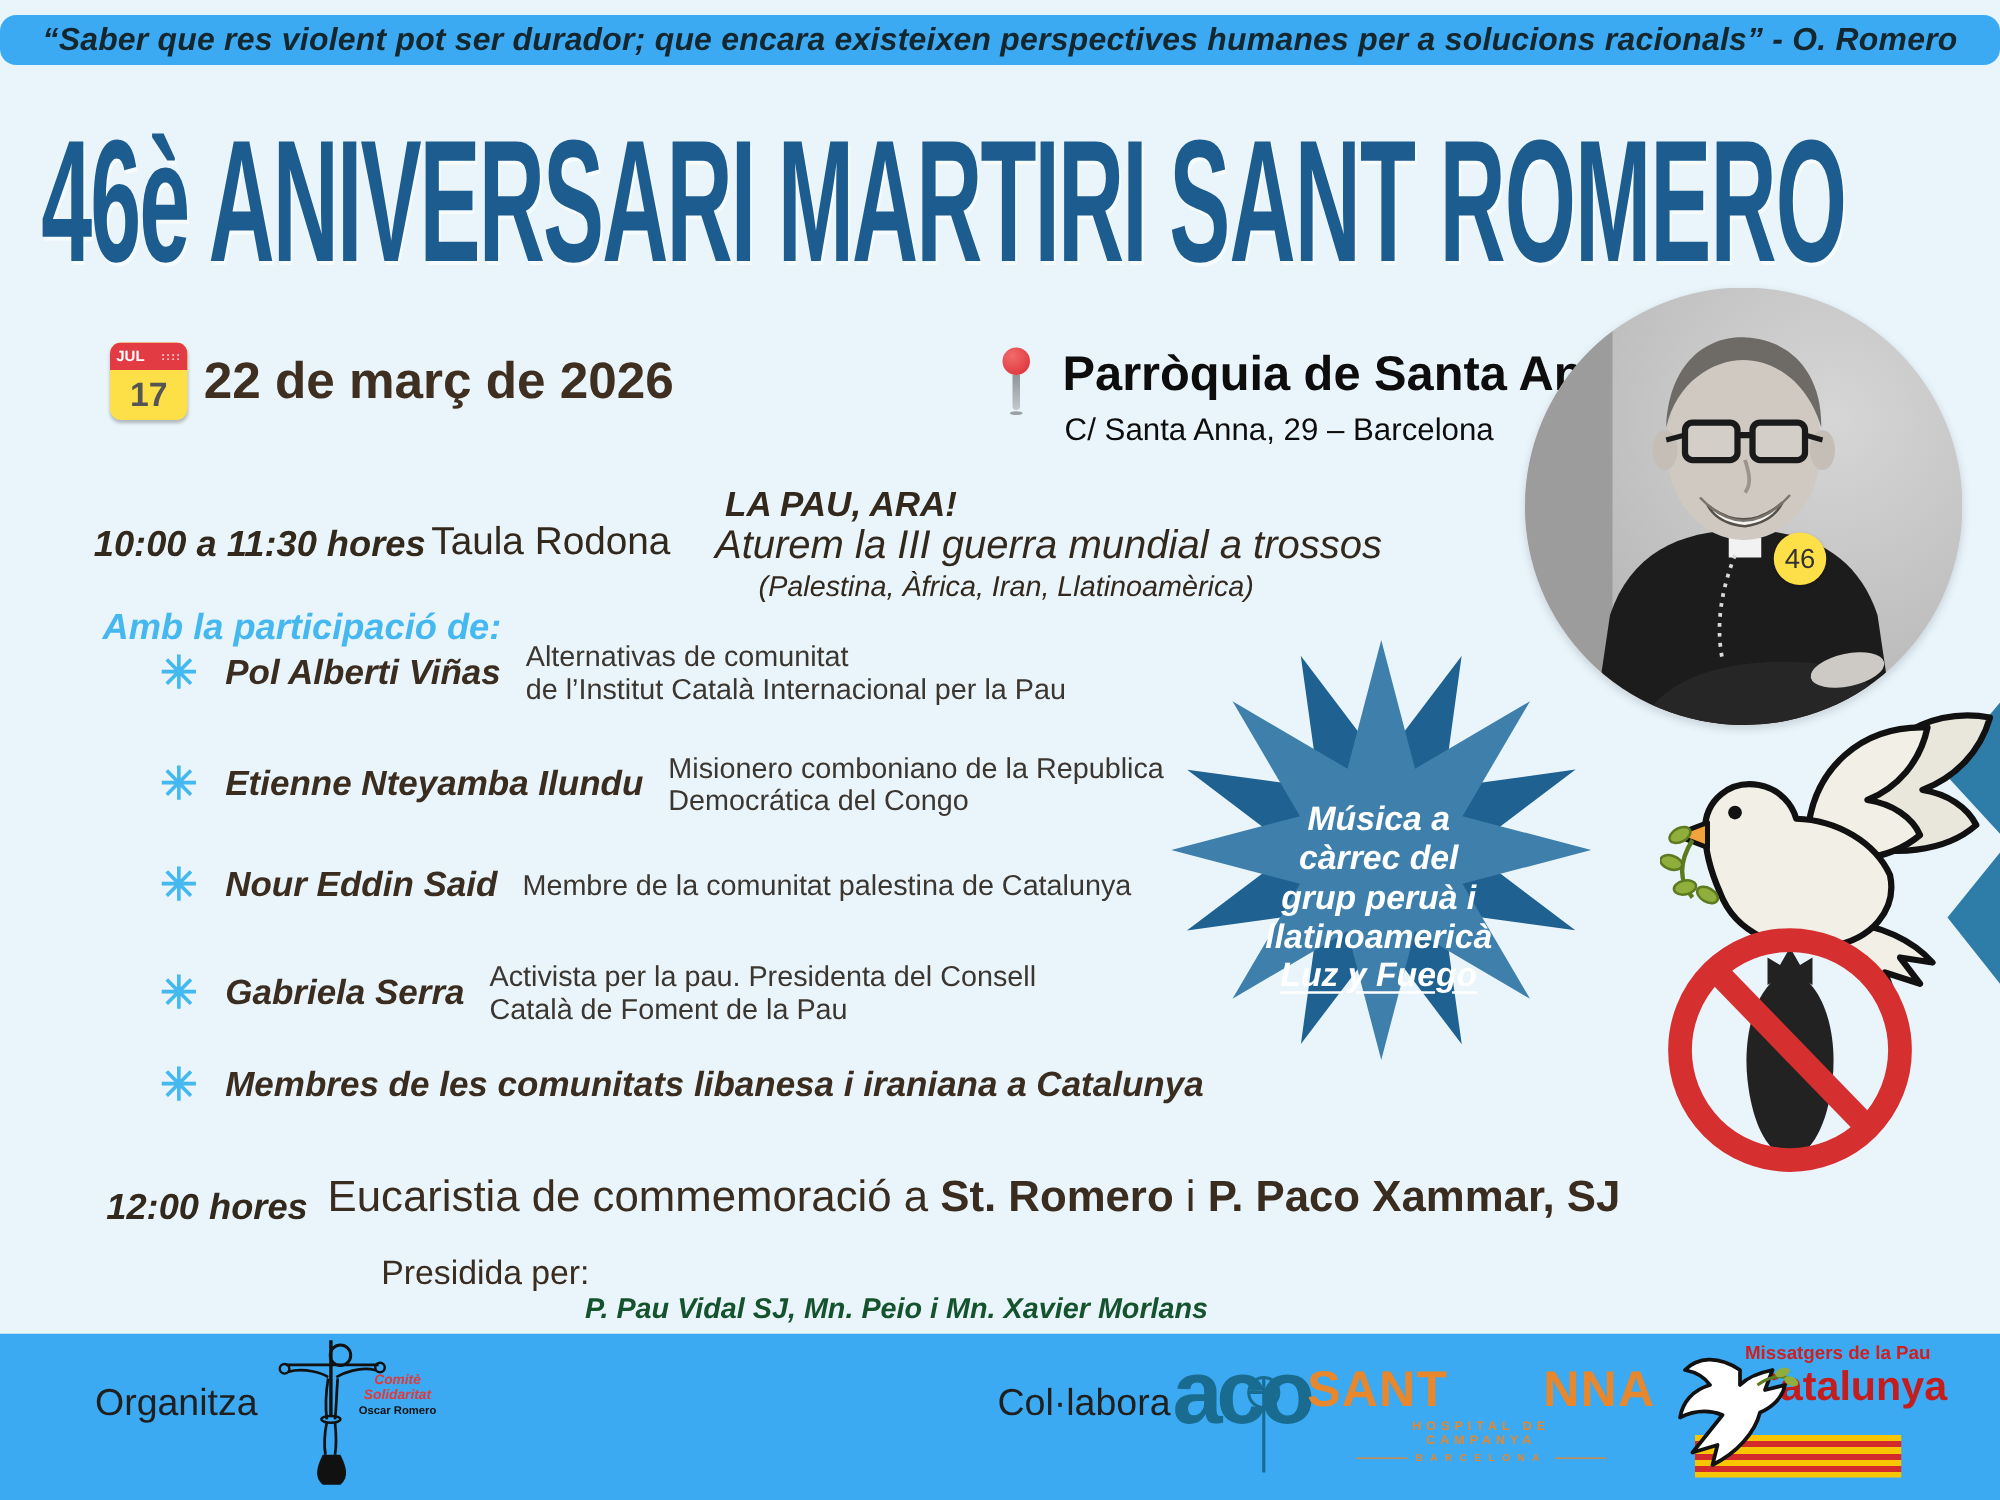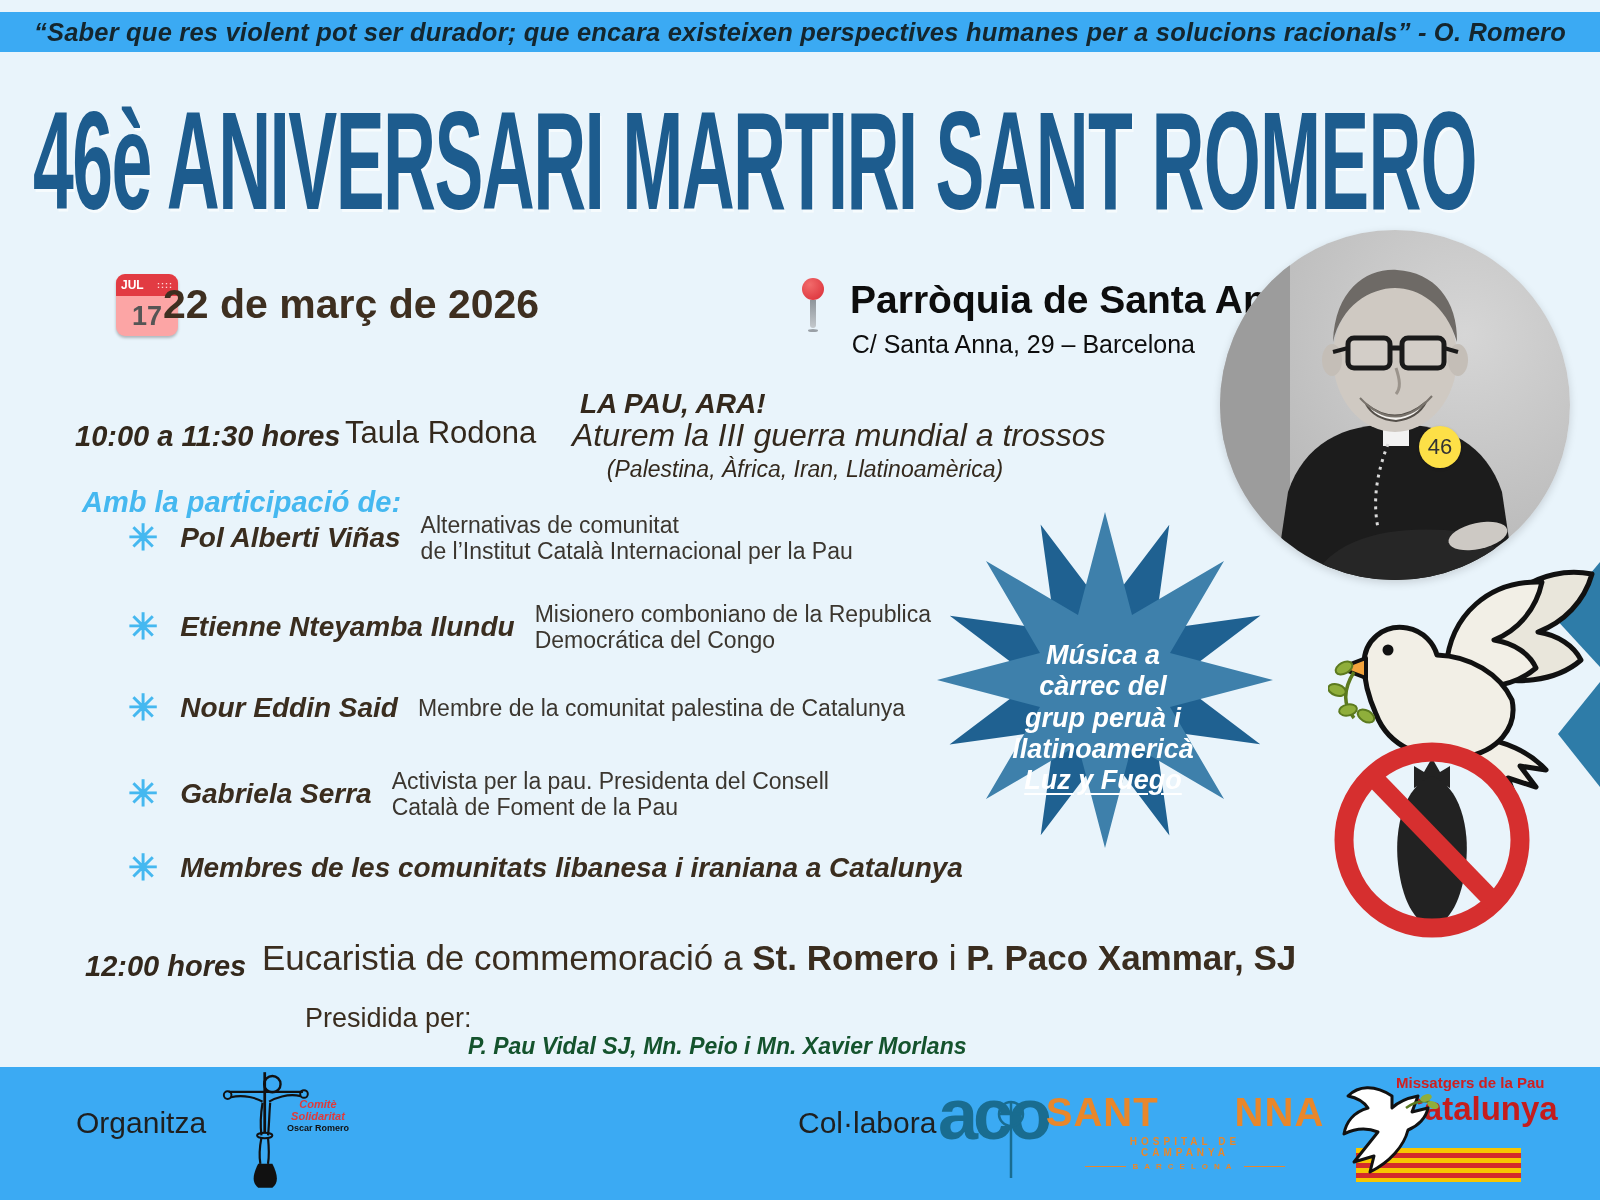--- a/index.html
+++ b/index.html
@@ -1,28 +1,28 @@
 <!DOCTYPE html>
 <html><head>
 <meta charset="utf-8">
 <style>
   html,body{margin:0;padding:0;}
   body{width:1600px;height:1200px;background:#E9F4FB;font-family:"Liberation Sans",sans-serif;overflow:hidden;position:relative;}
   .abs{position:absolute;}
   
-  .quote-bar{top:12px;left:0;width:1600px;height:40px;background:#3BAAF3;display:flex;align-items:center;justify-content:center;}
+  .quote-bar{top:12px;left:0;width:1600px;height:40px;background:#3BAAF3;display:flex;align-items:center;justify-content:center;border-radius:13px;}
   .quote-text{font-size:25.5px;font-style:italic;font-weight:600;color:#14262E;white-space:nowrap;letter-spacing:.2px;}
   
   .title{left:33px;top:92px;white-space:nowrap;color:#1D5C8E;font-size:94px;line-height:94px;
          transform:scale(0.78,1.48);transform-origin:left top;letter-spacing:-2px;
          text-shadow:2px 2px 0 rgba(255,255,255,.6);}
   .title .t1{font-weight:700;}
   .title .t2{font-weight:900;letter-spacing:-1px;}
   
-  .cal{left:88px;top:274px;width:62px;height:62px;background:#fca5a5;border-radius:9px;box-shadow:0 2px 3px rgba(0,0,0,.25);overflow:hidden;margin-left:28px;}
+  .cal{left:88px;top:274px;width:62px;height:62px;background:#fde047;border-radius:9px;box-shadow:0 2px 3px rgba(0,0,0,.25);overflow:hidden;}
   .cal-top{height:22px;background:#E23B43;color:#fff;font-size:12px;font-weight:800;display:flex;align-items:center;justify-content:space-between;padding:0 5px;}
   .cal-dots{font-size:9px;letter-spacing:1px;color:#FFD7D7;}
   .cal-day{height:40px;display:flex;align-items:center;justify-content:center;font-size:27px;font-weight:800;color:#555;}
   .date-text{left:163px;top:281px;font-size:41px;font-weight:800;color:#3E2F20;}
   .pin{left:800px;top:278px;width:26px;height:60px;}
   .pin-ball{width:22px;height:22px;border-radius:50%;background:radial-gradient(circle at 35% 30%,#F26B6B,#D92B35);margin:0 auto;}
   .pin-stem{width:6px;height:28px;background:linear-gradient(#8E959B,#C4C9CD);margin:0 auto;border-radius:0 0 3px 3px;}
   .pin-dot{width:10px;height:3px;border-radius:50%;background:#9AA0A6;margin:1px auto 0;}
   .venue-name{left:850px;top:278px;font-size:39px;font-weight:800;color:#0D0D0D;}
   .venue-addr{left:850px;top:330px;width:345px;text-align:right;font-size:25px;color:#0D0D0D;}

